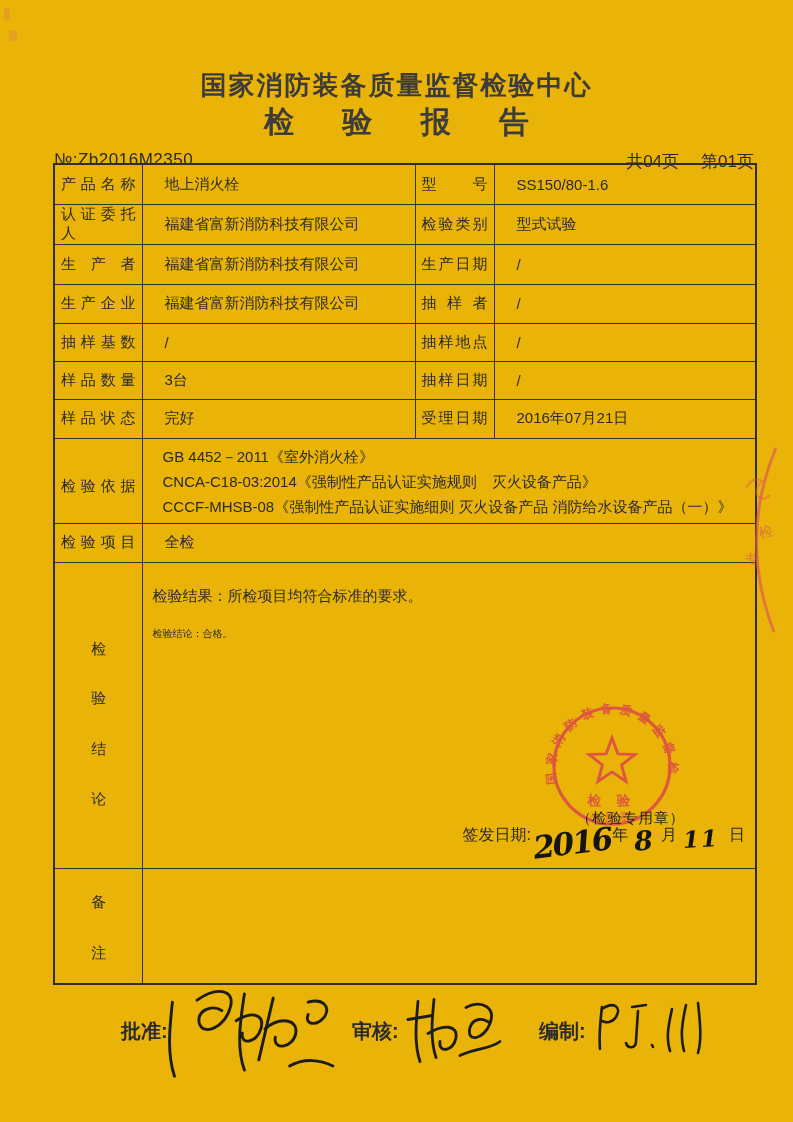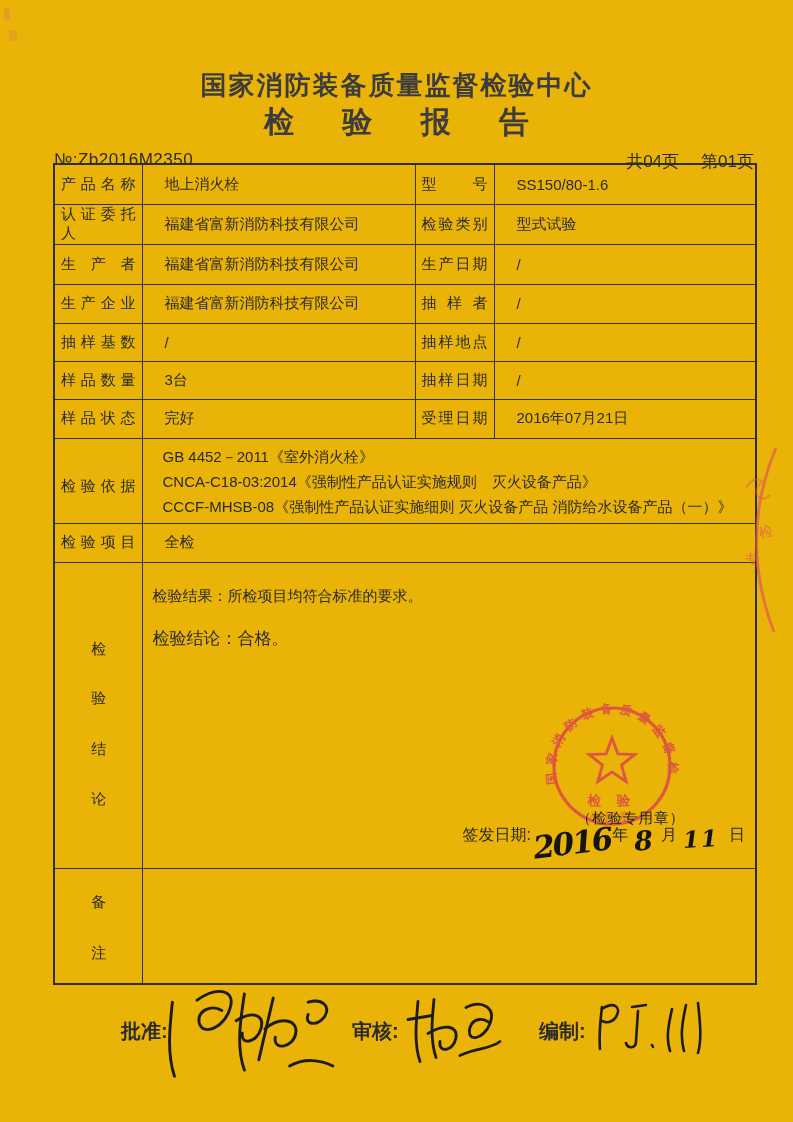--- a/index.html
+++ b/index.html
@@ -47,21 +47,21 @@
   .vlabel {
     writing-mode:vertical-rl; text-orientation:upright;
     font-size:15px; margin:0 auto; display:block; text-align:center;
   }
   td.vcell { text-align:center; }
   .v-concl { letter-spacing:50px; padding-top:28px; }
   .v-rem   { letter-spacing:50px; padding-top:12px; }
 
   td.concl-cell { position:relative; vertical-align:top; padding:4px; }
   .result-line { position:absolute; left:10px; top:24px; font-size:15px; }
-  .verdict-line { position:absolute; left:10px; top:64px; font-size:17px; }
+  .verdict-line { position:absolute; left:10px; top:64px; font-size:10px; }
   .seal-caption { position:absolute; left:434px; top:246px; font-size:14.5px; letter-spacing:1px; color:#222; z-index:3; }
   .issue-line {
     position:absolute; right:10px; bottom:5px; height:38px;
     display:flex; align-items:flex-start; font-size:16px; z-index:3;
   }
   .hand {
     font-family:"DejaVu Serif", serif; font-style:italic; font-weight:bold;
     color:#151515; display:inline-block;
   }
   .hand-year { font-size:31px; transform:rotate(-7deg); margin:0 1px 4px 2px; letter-spacing:-2px; }

